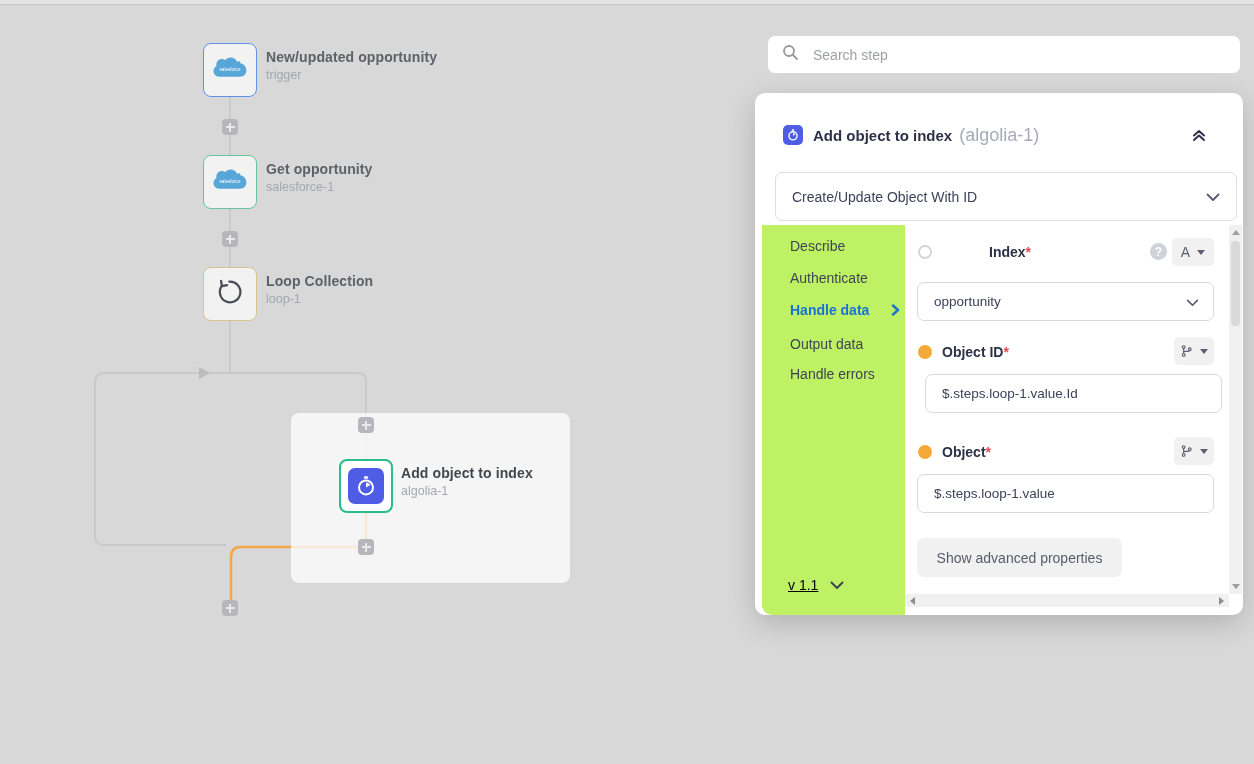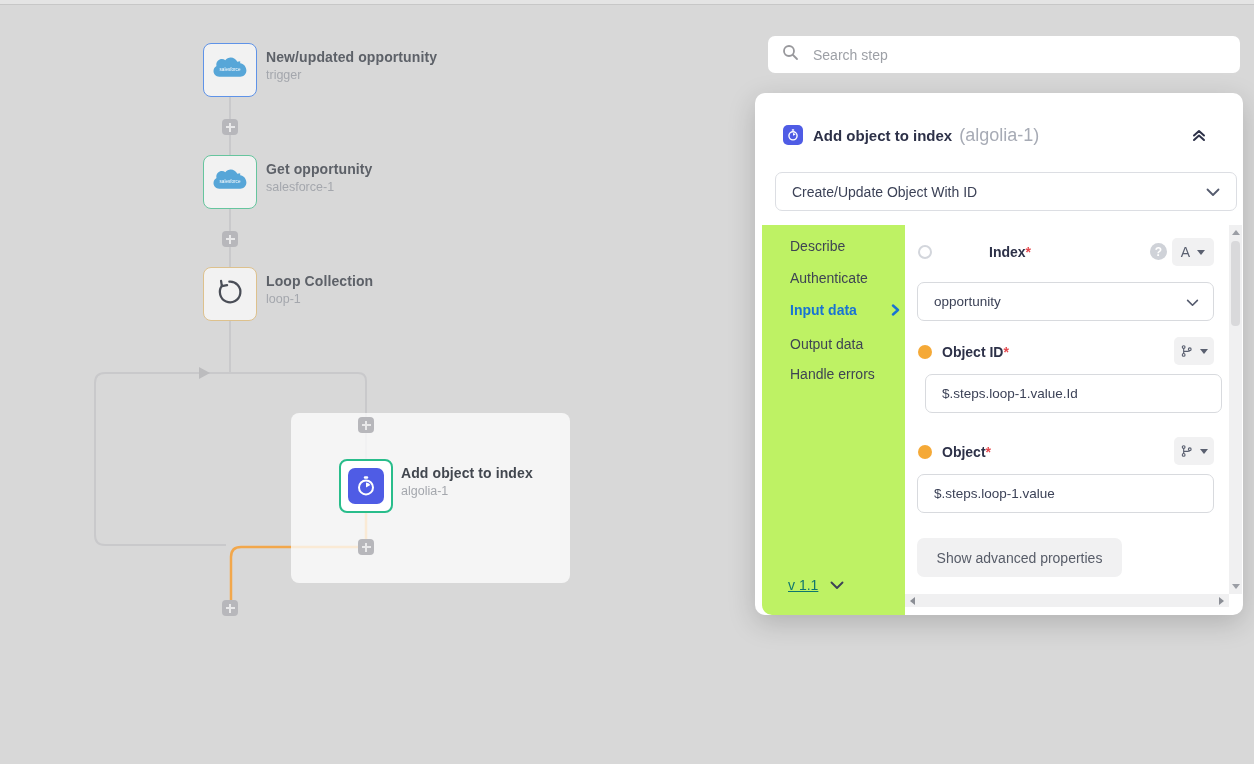--- a/index.html
+++ b/index.html
@@ -37,29 +37,29 @@
   .searchbar input::placeholder { color:#9da0a6; }
 
   
   .panel { position:absolute; left:755px; top:93px; width:488px; height:522px; background:#ffffff; border-radius:10px; box-shadow:0 8px 28px rgba(0,0,0,0.18); }
 
   .panel-header { position:absolute; left:28px; top:30px; width:432px; height:24px; display:flex; align-items:center; }
   .panel-title { font-size:15px; font-weight:700; color:#2d3148; margin-left:10px; }
   .panel-step-id { font-size:18px; color:#a7abb5; margin-left:7px; }
   .collapse-btn { position:absolute; right:6px; top:2px; width:20px; height:20px; cursor:pointer; display:flex; align-items:center; justify-content:center; }
 
-  .op-select { position:absolute; left:20px; top:79px; width:462px; height:39px; border:1px solid #dcdee3; border-radius:7px; display:flex; align-items:center; padding:0 16px; cursor:pointer; }
+  .op-select { position:absolute; left:20px; top:79px; width:462px; height:49px; border:1px solid #dcdee3; border-radius:7px; display:flex; align-items:center; padding:0 16px; cursor:pointer; }
   .op-select-text { font-size:14px; color:#3c4257; flex:1; }
 
   .tabs-col { position:absolute; left:7px; top:132px; width:150px; height:390px; background:#bef264; border-bottom-left-radius:10px; }
   .tab { position:absolute; left:28px; width:118px; height:20px; font-size:14px; color:#3e4453; cursor:pointer; display:flex; align-items:center; }
   .tab.active { color:#1873d3; font-weight:700; }
   .tab .tab-arrow { position:absolute; right:8px; top:3px; }
   .version-sel { position:absolute; left:33px; top:484px; display:flex; align-items:center; cursor:pointer; }
-  .version-label { font-size:14px; color:#0f766e;text-decoration:underline; }
+  .version-label { font-size:14px; color:#000000;text-decoration:underline; }
   .version-sel svg { margin-left:12px; }
 
   .form-area { position:absolute; left:150px; top:132px; width:324px; height:390px; background:#ffffff; }
 
   .badge-circle { position:absolute; width:14px; height:14px; border-radius:50%; }
   .badge-empty  { background:#ffffff; border:2px solid #d3d6dc; }
   .badge-filled { background:#f5a937; }
 
   .fld-label { position:absolute; font-size:14px; font-weight:700; color:#2d3148; }
   .fld-label .req { color:#e5484d; font-weight:700; }
@@ -211,21 +211,21 @@
   </div>
 
   <div class="tabs-col">
     <div class="tab" style="top:11px;">
         <span>Describe</span>
       </div>
     <div class="tab" style="top:43px;">
         <span>Authenticate</span>
       </div>
     <div class="tab active" style="top:75px;">
-      <span>Input data</span>
+      <span>Handle data</span>
       <span class="tab-arrow">
         <svg width="9" height="12" viewBox="0 0 9 12" fill="none" stroke="#1873d3" stroke-width="2.4" stroke-linecap="round" stroke-linejoin="round">
             <path d="M2 1.5 L7 6 L2 10.5"></path>
           </svg>
       </span>
     </div>
     <div class="tab" style="top:107px;align-items:flex-end;">
         <span>Output data</span>
       </div>
     <div class="tab" style="top:139px;">

